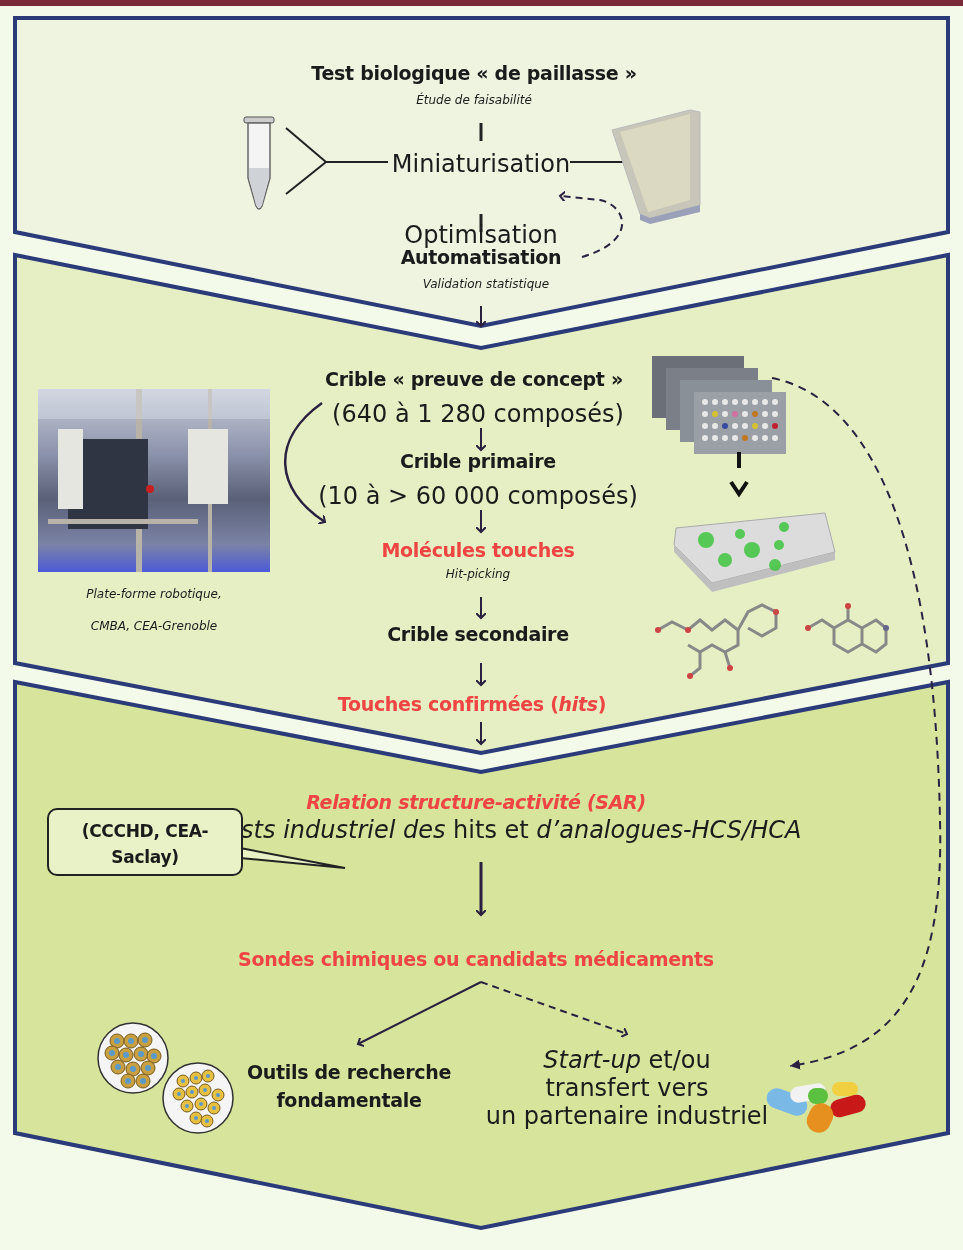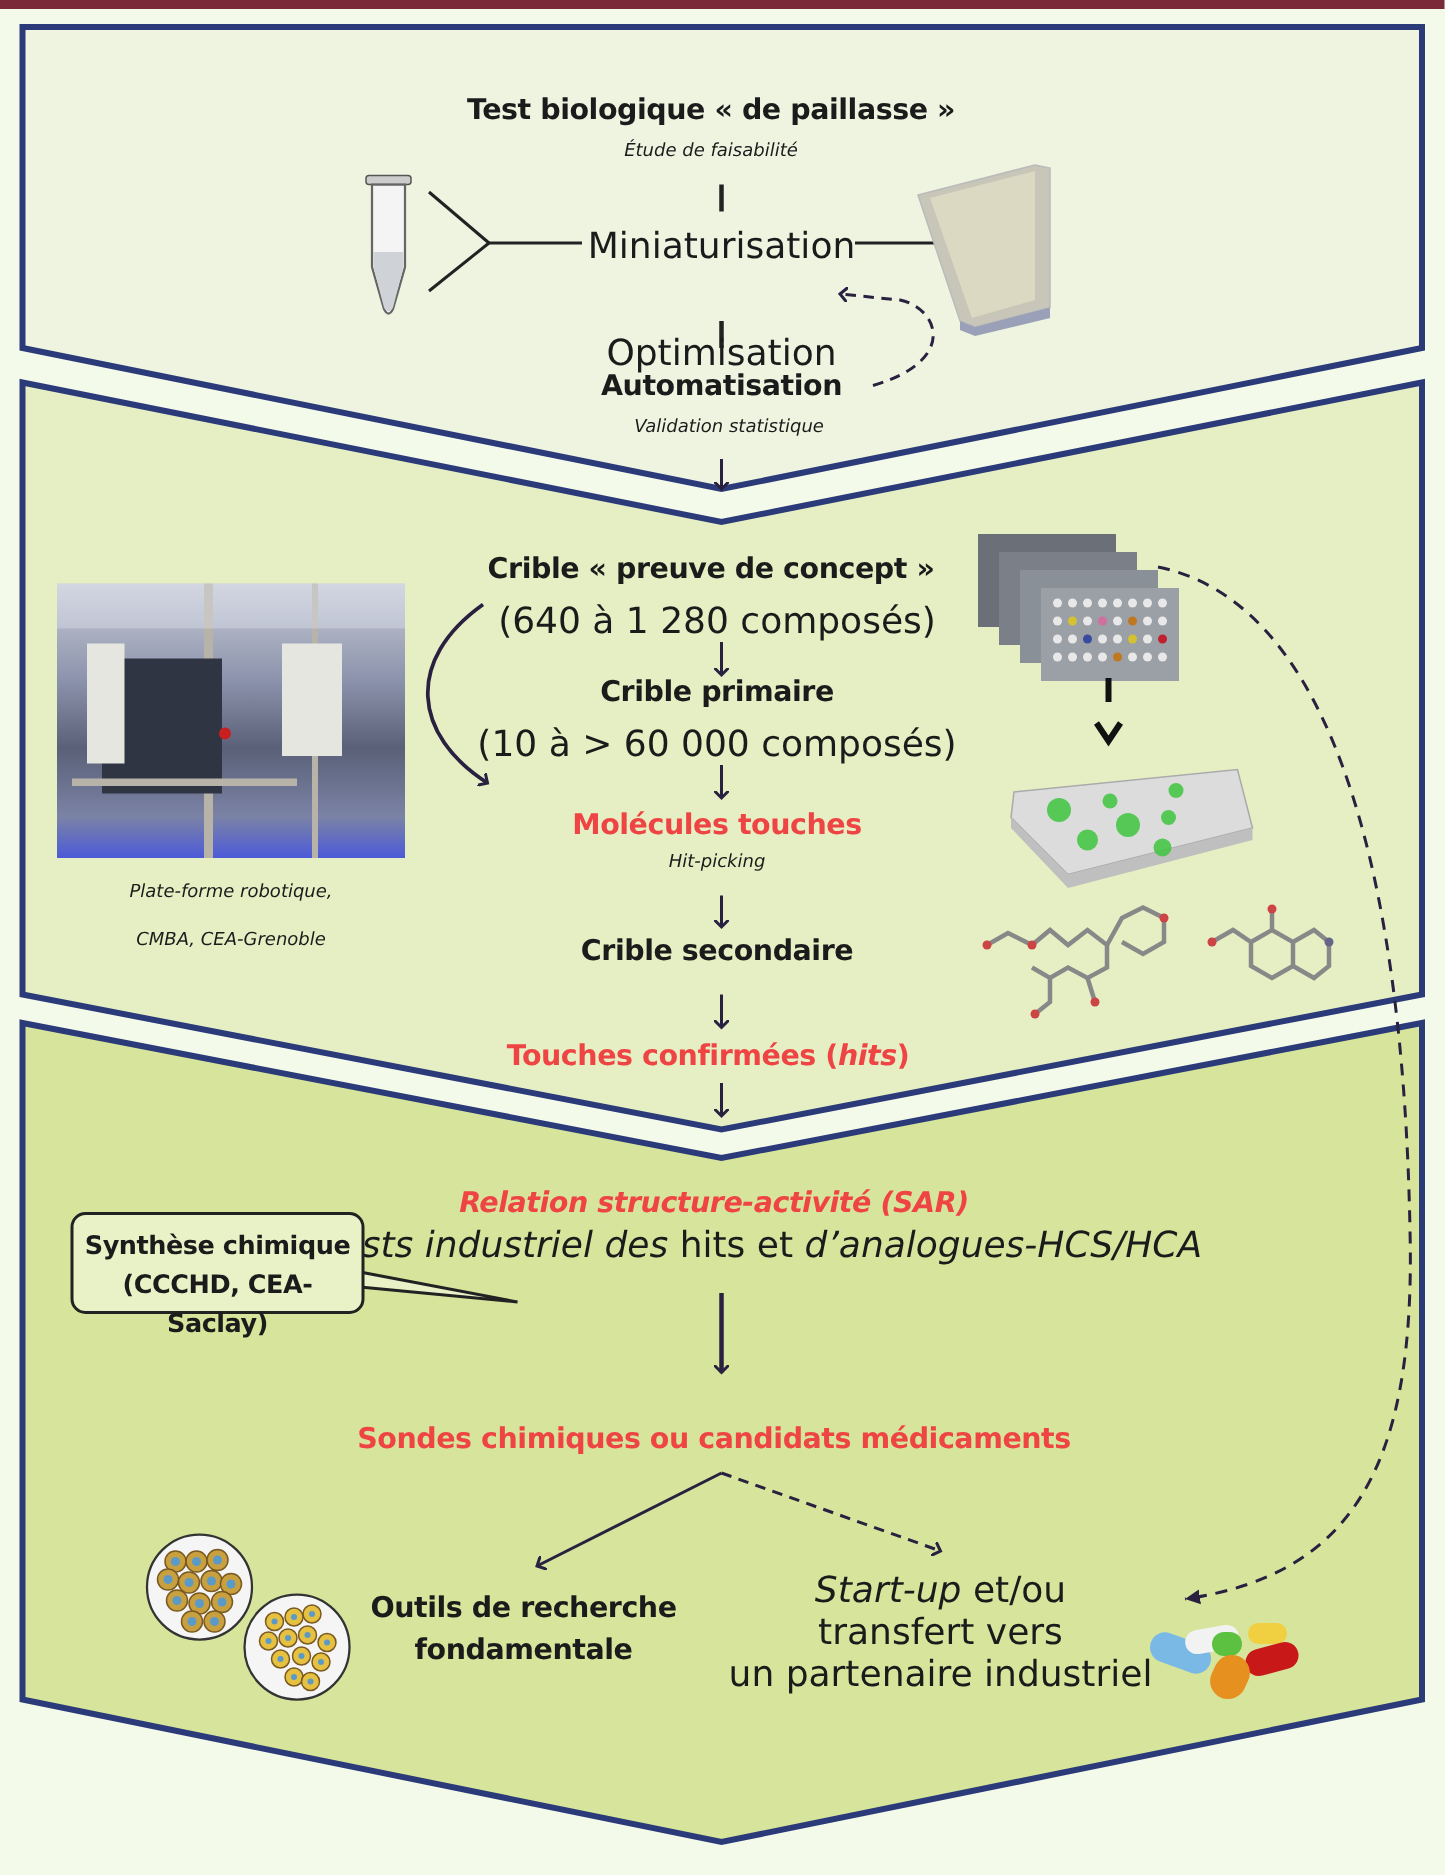--- a/index.html
+++ b/index.html
@@ -266,21 +266,20 @@
 <div class="t b" style="left:478px;top:625px;">Crible secondaire</div>
 <div class="t i" style="left:154px;top:588px;">Plate-forme robotique,</div>
 <div class="t i" style="left:154px;top:620px;">CMBA, CEA-Grenoble</div>
 
 <div class="t b g" style="left:472px;top:695px;"><span>Touches confirmées (</span><i>hits</i><span>)</span></div>
 
 <div class="t b g" style="left:476px;top:793px;font-style:italic;">Relation structure-activité (SAR)</div>
 <div class="t n" style="left:508px;top:818px;"><i>Tests industriel des </i><span>hits et </span><i>d’analogues-HCS/HCA</i></div>
 
 <div class="callout">
-  <div>Synthèse chimique</div>
   <div>(CCCHD, CEA-Saclay)</div>
 </div>
 
 <div class="t b g" style="left:476px;top:950px;">Sondes chimiques ou candidats médicaments</div>
 
 <div class="t b" style="left:349px;top:1063px;">Outils de recherche</div>
 <div class="t b" style="left:349px;top:1091px;">fondamentale</div>
 
 <div class="t n" style="left:627px;top:1048px;"><i>Start-up</i><span> et/ou</span></div>
 <div class="t n" style="left:627px;top:1076px;">transfert vers</div>

